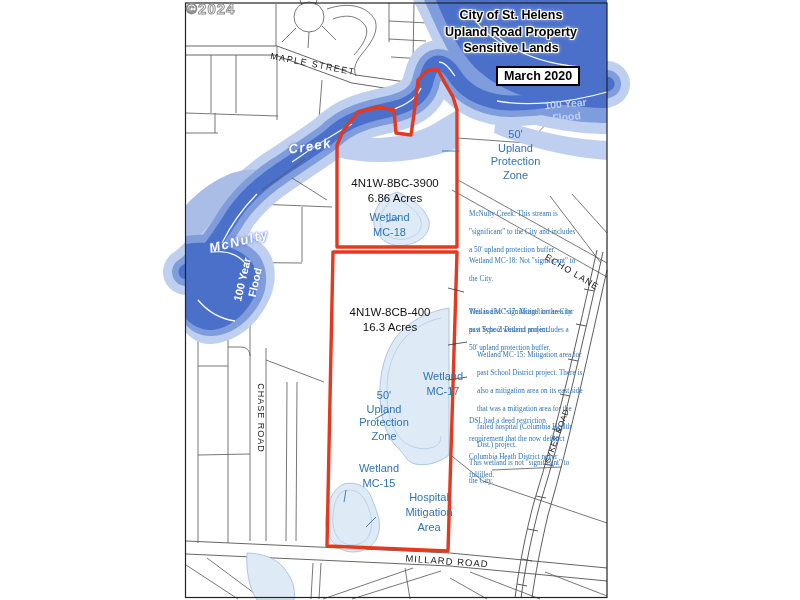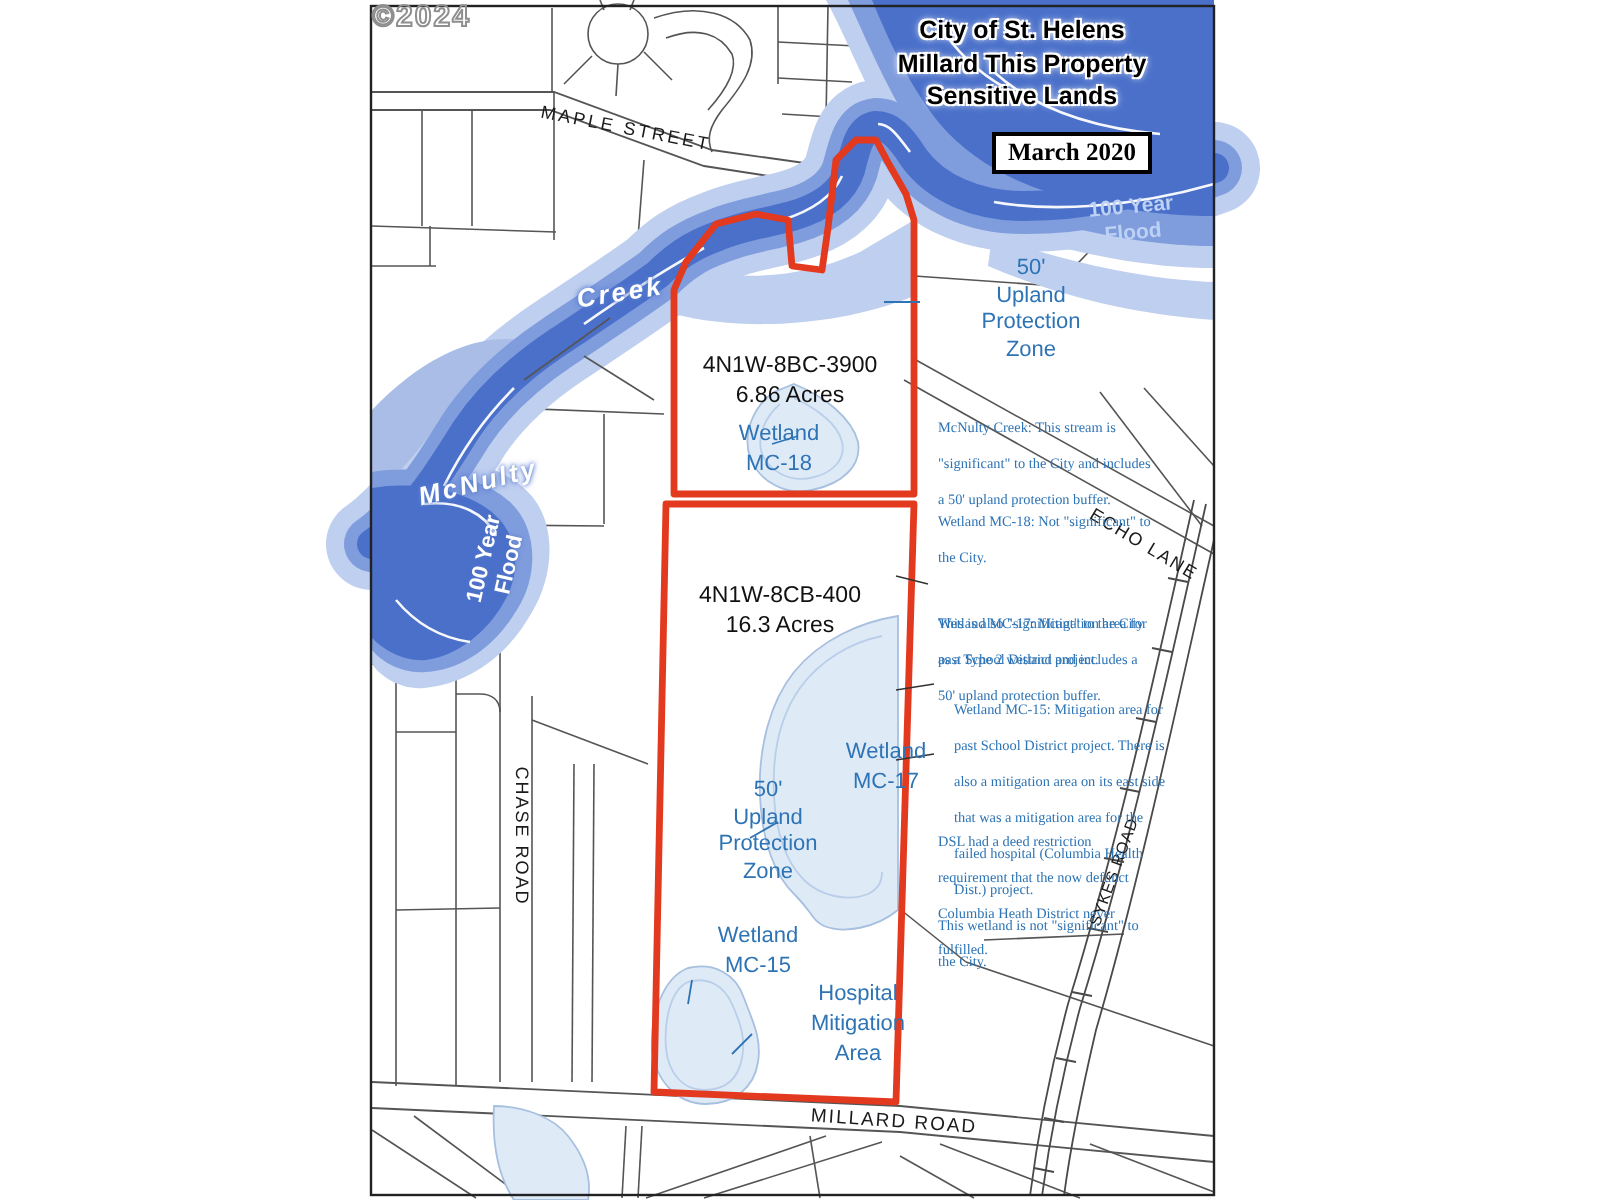--- a/index.html
+++ b/index.html
@@ -10,21 +10,21 @@
   .ctr{transform:translate(-50%,-50%);}
   .blue{color:#2e74b5;text-align:center;}
   .maplbl{font-size:11px;line-height:13.5px;padding-left:28px;}
   .parcel{color:#111;font-size:11.5px;line-height:15px;text-align:center;font-weight:400;}
   .road{color:#1a1a1a;font-size:9px;letter-spacing:1px;}
   .note{position:absolute;color:#2e74b5;font-size:7.2px;line-height:18px;width:110px;white-space:normal;font-family:Liberation Serif, serif;}
   #title{position:absolute;left:432px;top:7px;width:158px;text-align:center;color:#000;
          font-weight:bold;font-size:12.5px;line-height:16.5px;
          text-shadow:-1px -1px 0 #fff,1px -1px 0 #fff,-1px 1px 0 #fff,1px 1px 0 #fff,0 0 3px #fff,0 0 5px #fff;}
   #marchbox{position:absolute;left:496px;top:66px;background:#fff;border:2px solid #000;
-            font-weight:bold;font-size:12.5px;padding:1px 6px;color:#000;font-family:Liberation Serif, serif;}
+            font-weight:bold;font-size:12.5px;padding:1px 6px;color:#000;}
   #watermark{position:absolute;left:186px;top:0px;font-size:15px;font-weight:bold;letter-spacing:1px;
              color:rgba(255,255,255,0.12);-webkit-text-stroke:1px #8f8f8f;}
   .wht{color:#fff;font-weight:bold;font-style:italic;font-size:13px;letter-spacing:1.5px;
        text-shadow:0 0 2px #5b7fd0,0 0 3px #5b7fd0;}
   .floodlbl{color:#bdd1f4;font-weight:600;font-size:10.5px;line-height:12.5px;text-align:center;}
   .floodlbl-l{color:#fff;font-weight:bold;font-size:11px;line-height:13px;text-align:center;
               text-shadow:0 0 2px rgba(90,120,200,.9);}
 </style>
 </head>
 <body>
@@ -195,21 +195,21 @@
         <path d="M366,527 L376,517"></path>
   </g>
 
   <rect x="185.5" y="3" width="421.5" height="594.5" fill="none" stroke="#222" stroke-width="1.2"></rect>
 </svg>
 
 <div id="watermark">©2024</div>
 
 <div id="title">
   <div>City of St. Helens</div>
-  <div>Millard This Property</div>
+  <div>Upland Road Property</div>
   <div>Sensitive Lands</div>
 </div>
 <div id="marchbox">March 2020</div>
 
 <div class="lbl ctr floodlbl" style="left:566px;top:110px;transform:translate(-50%,-50%) rotate(-5deg);">
   <div>100 Year</div>
       <div>Flood</div>
 </div>
 <div class="lbl ctr floodlbl-l" style="left:249px;top:281px;transform:translate(-50%,-50%) rotate(-77deg);">
   <div>100 Year</div>
@@ -229,21 +229,21 @@
   <div>50'</div>
       <div>Upland</div>
   <div>Protection</div>
       <div>Zone</div>
 </div>
 
 <div class="lbl parcel" style="left:340px;top:176px;width:110px;">
   <div>4N1W-8BC-3900</div>
       <div>6.86 Acres</div>
 </div>
-<div class="lbl parcel" style="left:335px;top:291px;width:110px;">
+<div class="lbl parcel" style="left:335px;top:305px;width:110px;">
   <div>4N1W-8CB-400</div>
       <div>16.3 Acres</div>
 </div>
 
 <div class="lbl blue maplbl" style="left:334px;top:210px;width:55px;line-height:15px;">
   <div>Wetland</div>
       <div>MC-18</div>
 </div>
 <div class="lbl blue maplbl" style="left:383px;top:369px;width:64px;line-height:15px;">
   <div>Wetland</div>

